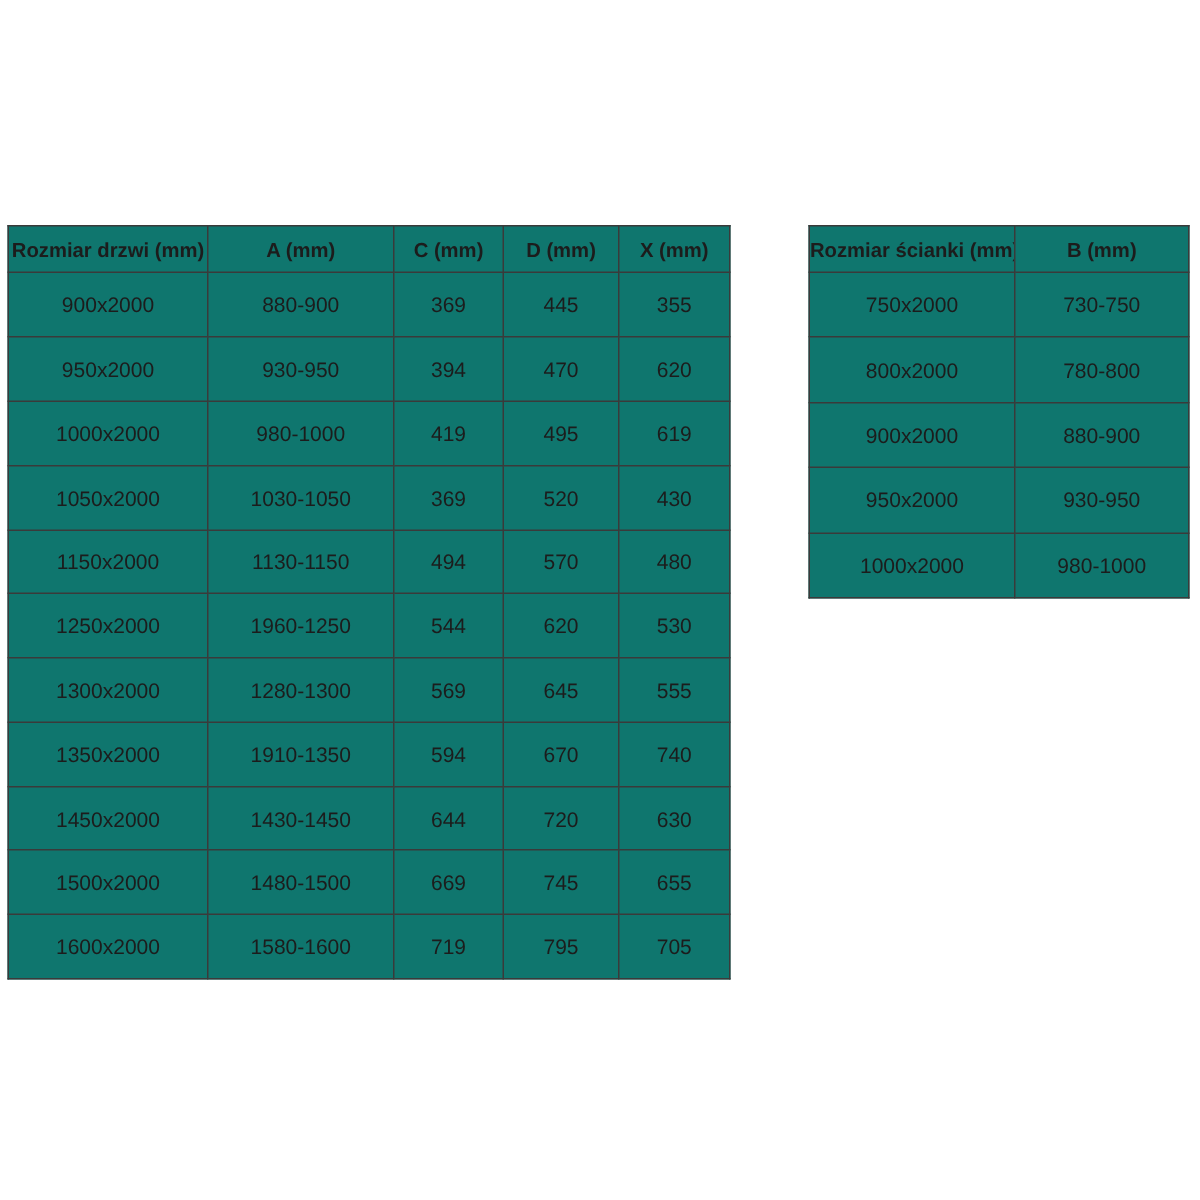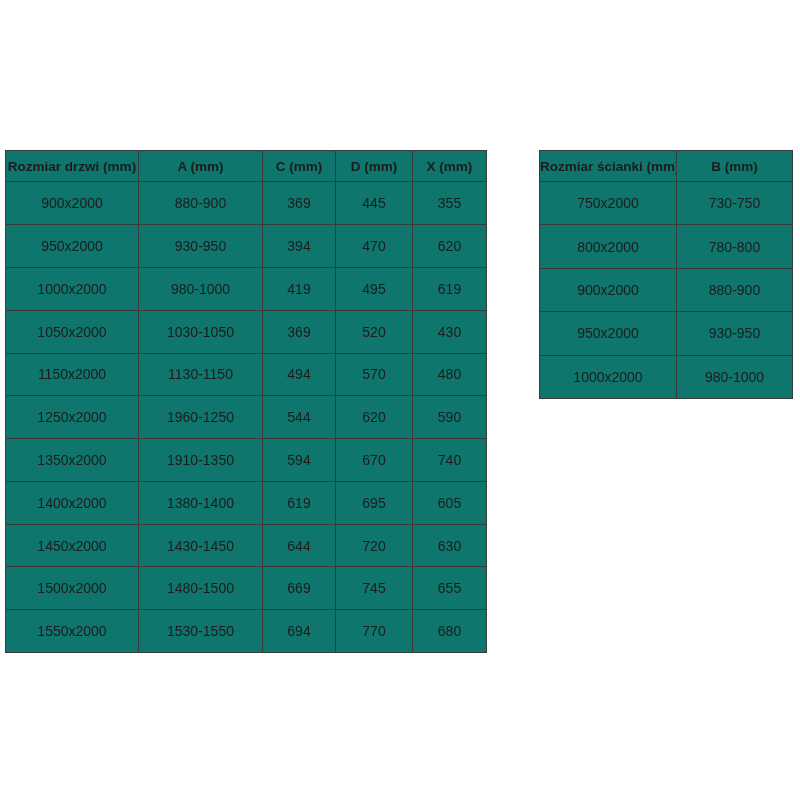--- a/index.html
+++ b/index.html
@@ -104,56 +104,56 @@
         <td>1130-1150</td>
         <td>494</td>
         <td>570</td>
         <td>480</td>
       </tr>
       <tr>
         <td>1250x2000</td>
         <td>1960-1250</td>
         <td>544</td>
         <td>620</td>
-        <td>590</td>
+        <td>530</td>
+      </tr>
+      <tr>
+        <td>1300x2000</td>
+        <td>1280-1300</td>
+        <td>569</td>
+        <td>645</td>
+        <td>555</td>
       </tr>
       <tr>
         <td>1350x2000</td>
         <td>1910-1350</td>
         <td>594</td>
         <td>670</td>
         <td>740</td>
-      </tr>
-      <tr>
-        <td>1400x2000</td>
-        <td>1380-1400</td>
-        <td>619</td>
-        <td>695</td>
-        <td>605</td>
       </tr>
       <tr>
         <td>1450x2000</td>
         <td>1430-1450</td>
         <td>644</td>
         <td>720</td>
         <td>630</td>
       </tr>
       <tr>
         <td>1500x2000</td>
         <td>1480-1500</td>
         <td>669</td>
         <td>745</td>
         <td>655</td>
       </tr>
       <tr>
-        <td>1550x2000</td>
-        <td>1530-1550</td>
-        <td>694</td>
-        <td>770</td>
-        <td>680</td>
+        <td>1600x2000</td>
+        <td>1580-1600</td>
+        <td>719</td>
+        <td>795</td>
+        <td>705</td>
       </tr>
     </tbody>
 </table>
 
 <table id="walls-table" class="spec">
   <colgroup>
     <col style="width:137px">
     <col style="width:116px">
   </colgroup>
   <thead>

